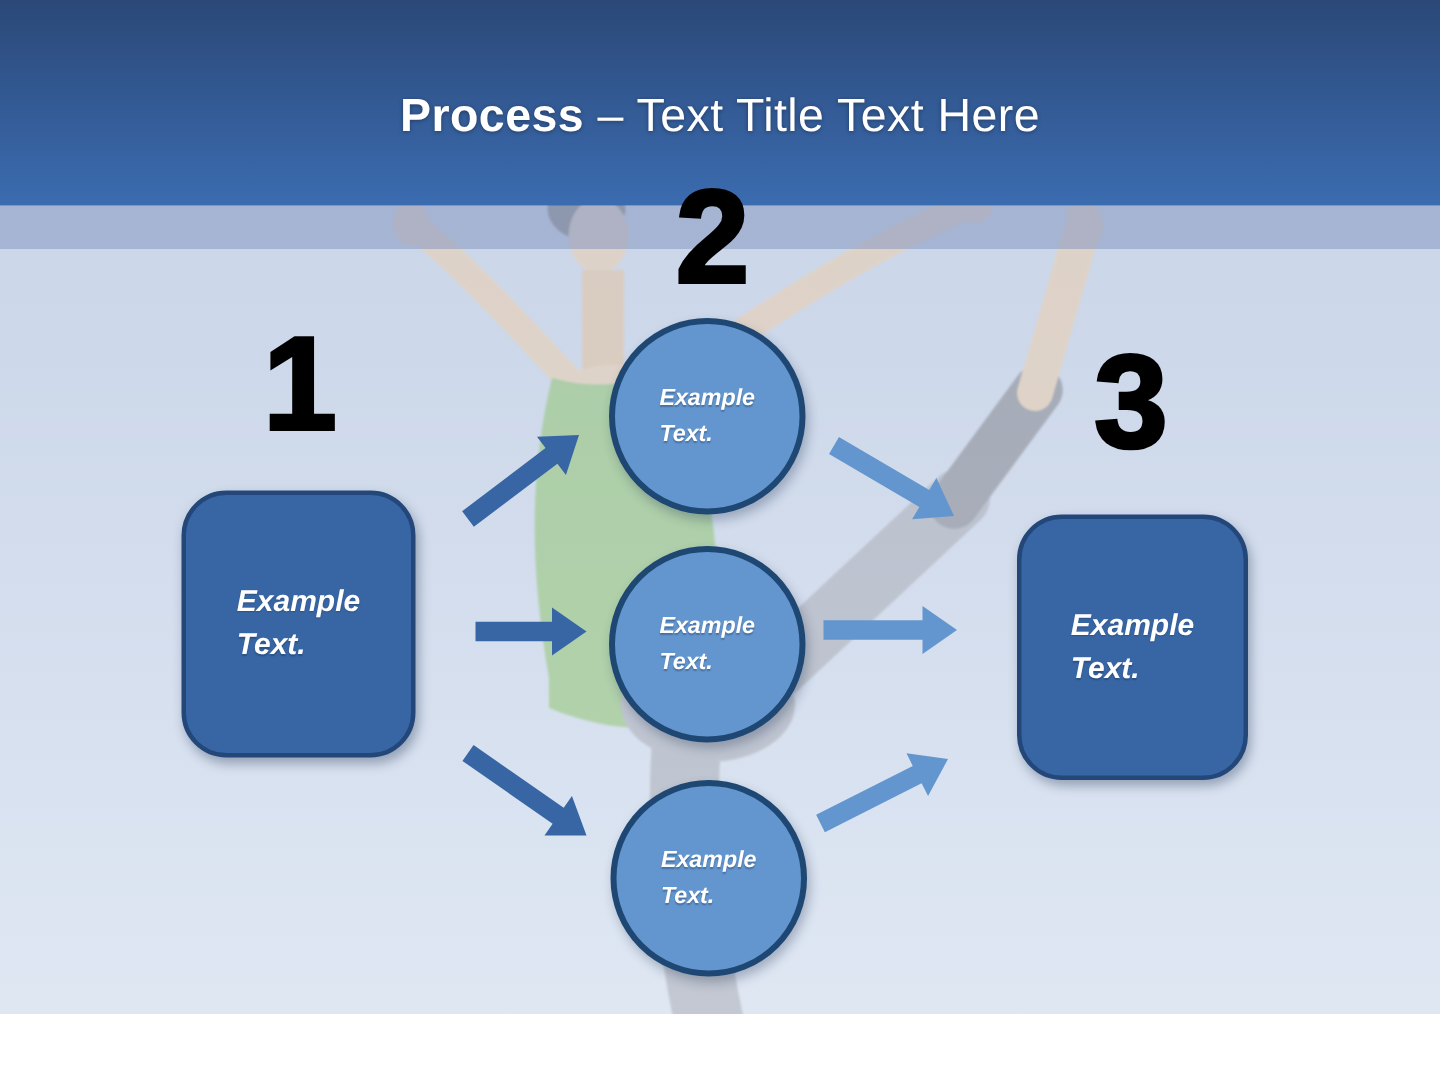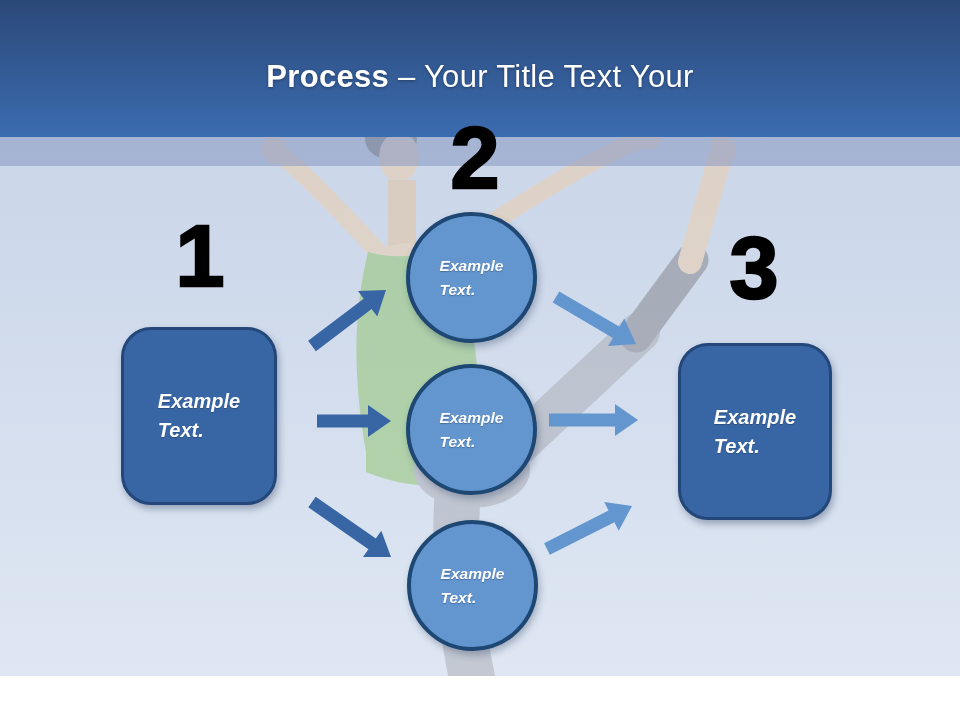--- a/index.html
+++ b/index.html
@@ -60,21 +60,21 @@
       <ellipse cx="723" cy="148" rx="12" ry="17" transform="rotate(-15 723 148)" fill="#f0cfa8"></ellipse>
       <path d="M458 490 C 452 562 462 642 480 712" stroke="#a8aab2" stroke-width="46"></path>
     </g>
   </svg>
 
   <div id="band"></div>
 
   <div id="header">
     <div id="title">
       <span class="bold">Process</span>
-      <span>– Your Title Text Your</span>
+      <span>– Text Title Text Here</span>
     </div>
   </div>
 
   <div class="num" style="left:200px;top:212px">1</div>
   <div class="num" style="left:475px;top:114px">2</div>
   <div class="num" style="left:754px;top:224px">3</div>
 
   <div class="box" style="left:121px;top:327px;width:156px;height:178px">
     <div class="shape-label">Example
 Text.</div>

